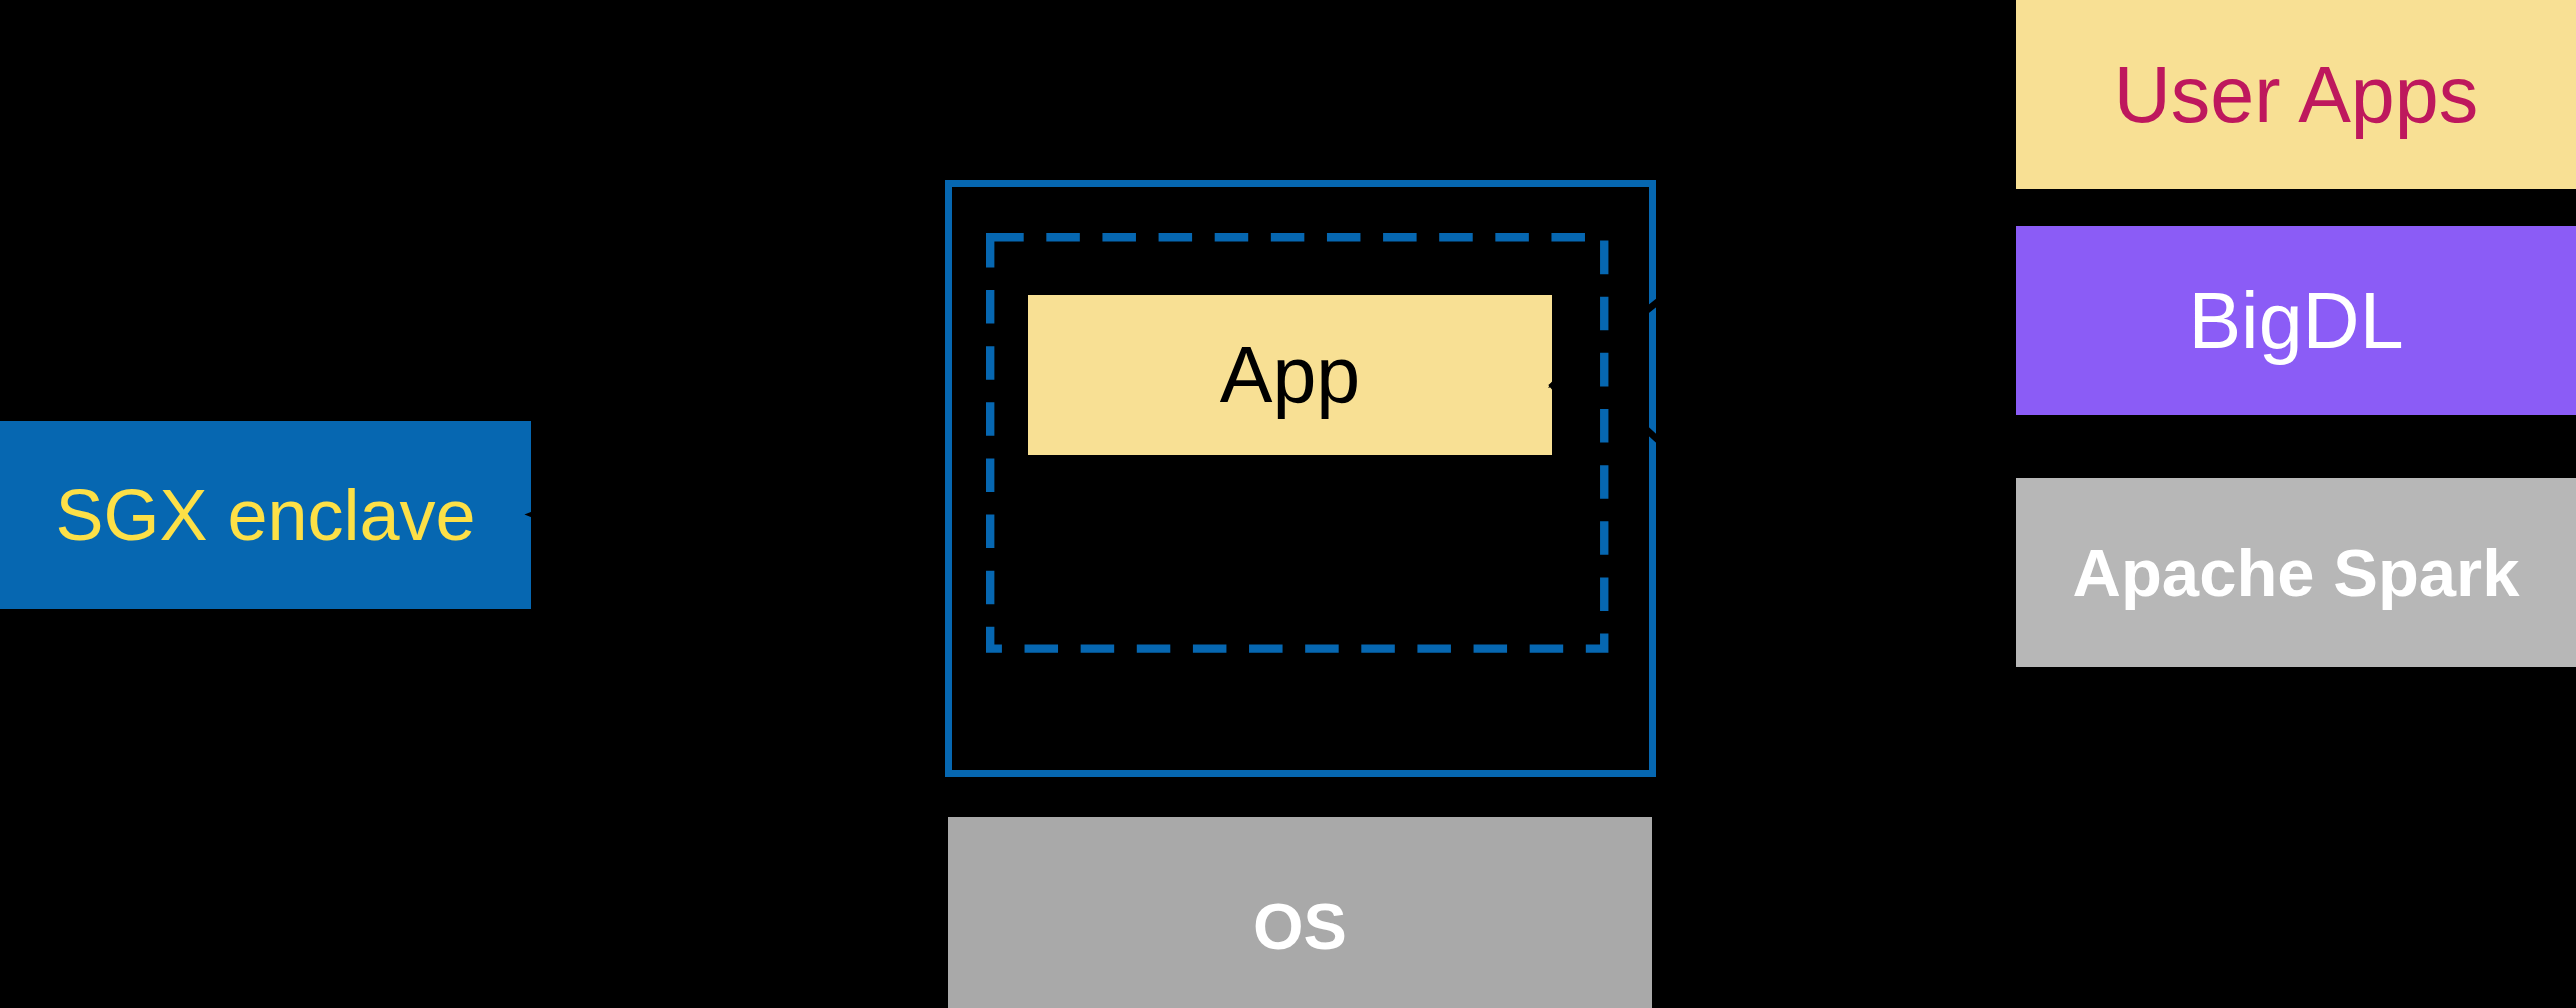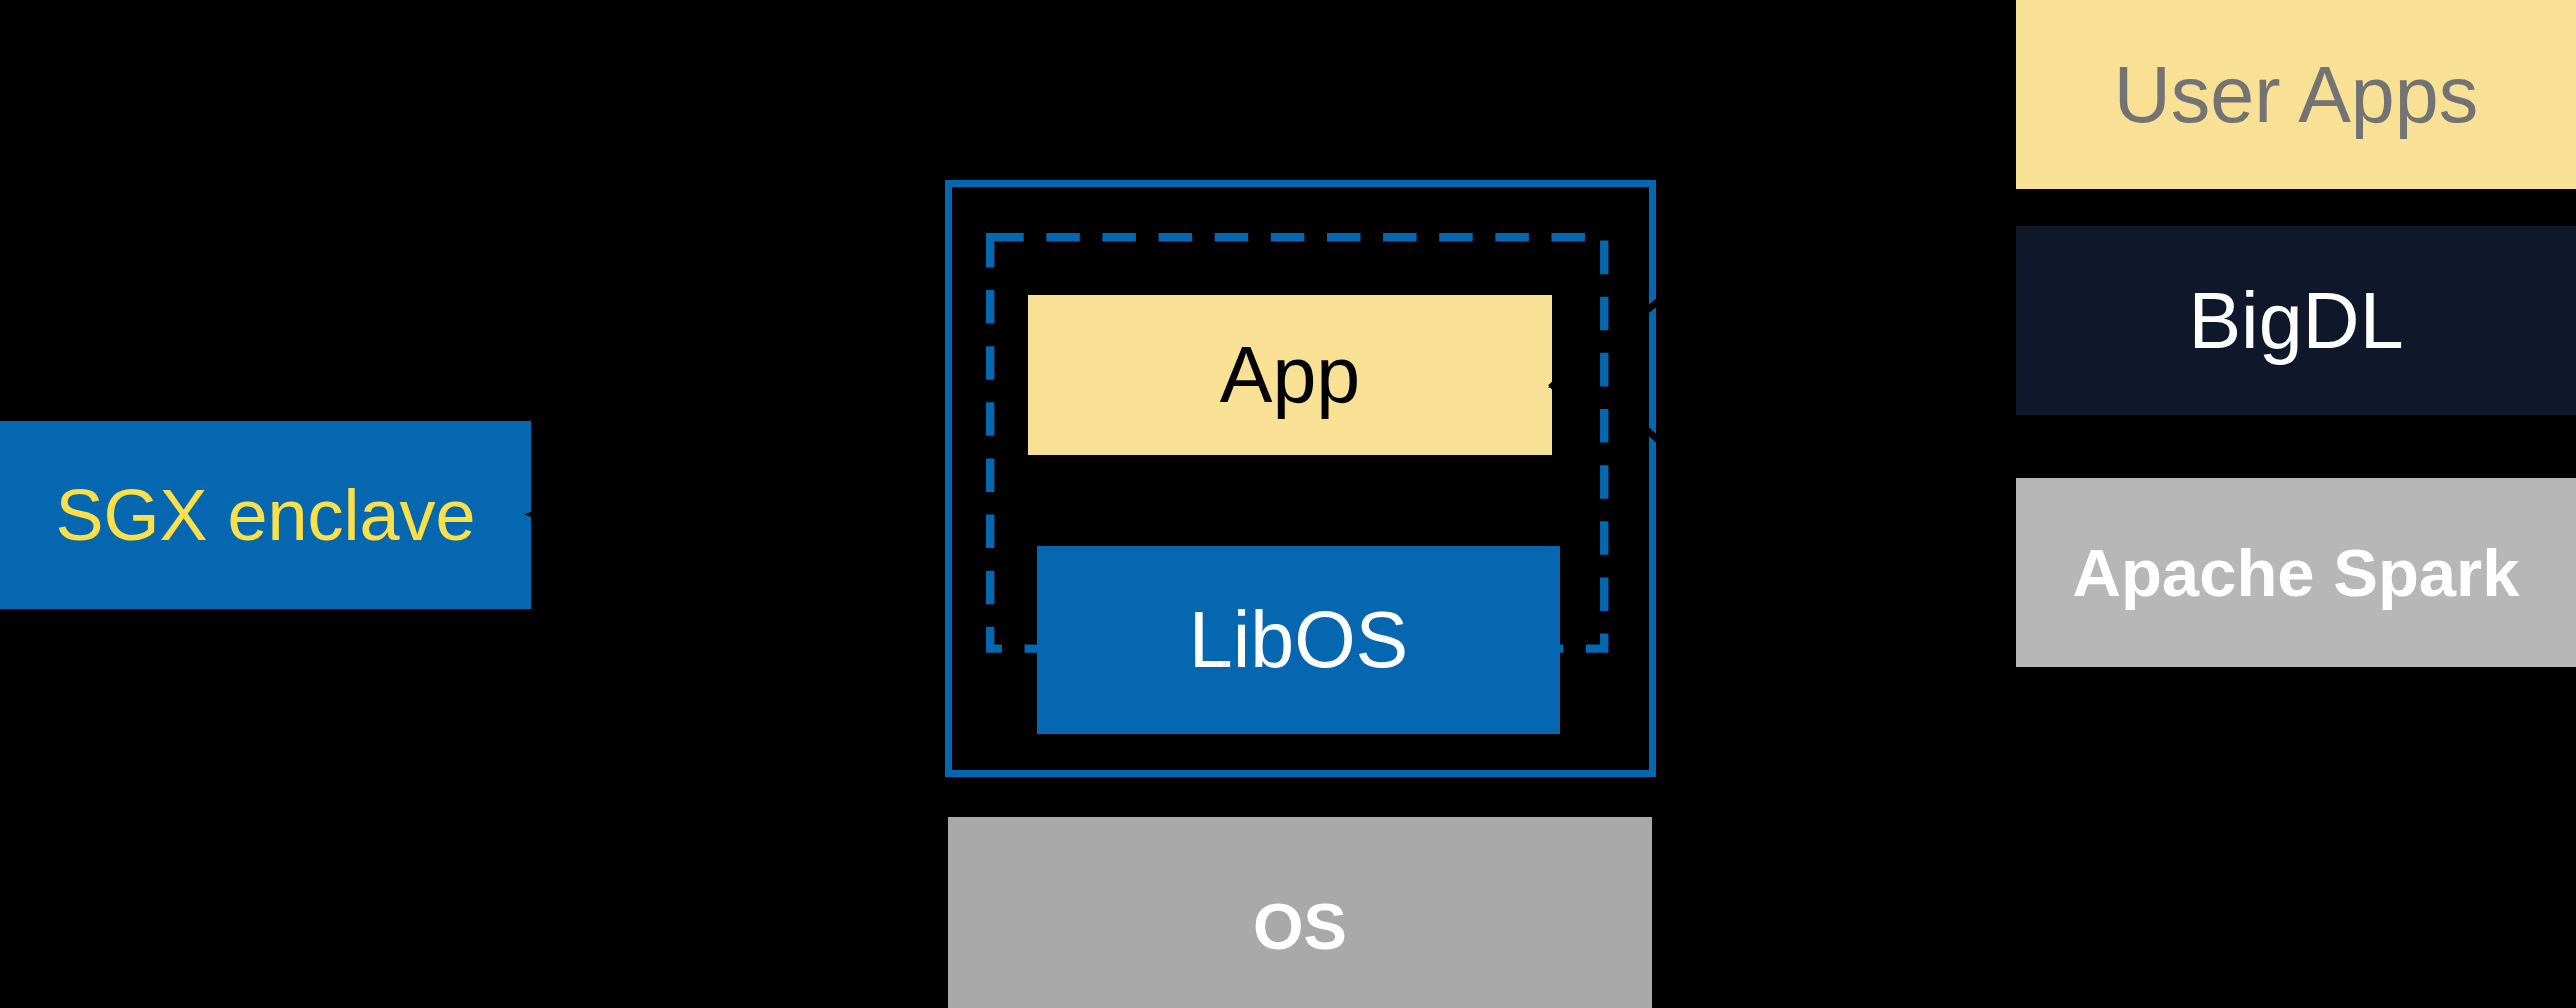--- a/index.html
+++ b/index.html
@@ -65,32 +65,29 @@
   <div class="box sgx-label" style="background-color: rgb(6, 103, 177); color: #fde047;">
     <span>SGX enclave</span>
   </div>
 
   <div class="enclave-outline" style="border-color: rgb(6, 103, 177);"></div>
 
   <div class="box app-box" style="background-color: rgb(248, 224, 148); color: rgb(0, 0, 0);">
     <span>App</span>
   </div>
 
-  <div class="box libos-box" style="background-color: rgb(6, 103, 177); color: rgb(255, 255, 255);">
-    <span>LibOS</span>
-  </div>
 
   <div class="box os-box" style="background-color: rgb(169, 169, 169); color: rgb(255, 255, 255);">
     <span>OS</span>
   </div>
 
-  <div class="box user-apps-box" style="background-color: rgb(248, 224, 148); color: #737373;">
+  <div class="box user-apps-box" style="background-color: rgb(248, 224, 148); color: #be185d;">
     <span>User Apps</span>
   </div>
-  <div class="box bigdl-box" style="background-color: #0f172a; color: rgb(255, 255, 255); align-items: center;">
+  <div class="box bigdl-box" style="background-color: #8b5cf6; color: rgb(255, 255, 255); align-items: center;">
     <span>BigDL</span>
   </div>
   <div class="box spark-box" style="background-color: rgb(183, 183, 183); color: rgb(255, 255, 255); font-weight: bold;">
     <span>Apache Spark</span>
   </div>
 
   <svg class="svg-layer over" viewBox="0 0 3075 1204">
 
     <line x1="1112" y1="614" x2="664" y2="614" stroke-width="8" stroke-dasharray="28 20" style="stroke: rgb(0, 0, 0);"></line>
     <polygon points="626,614 664,599 664,629" style="fill: rgb(0, 0, 0);"></polygon>

